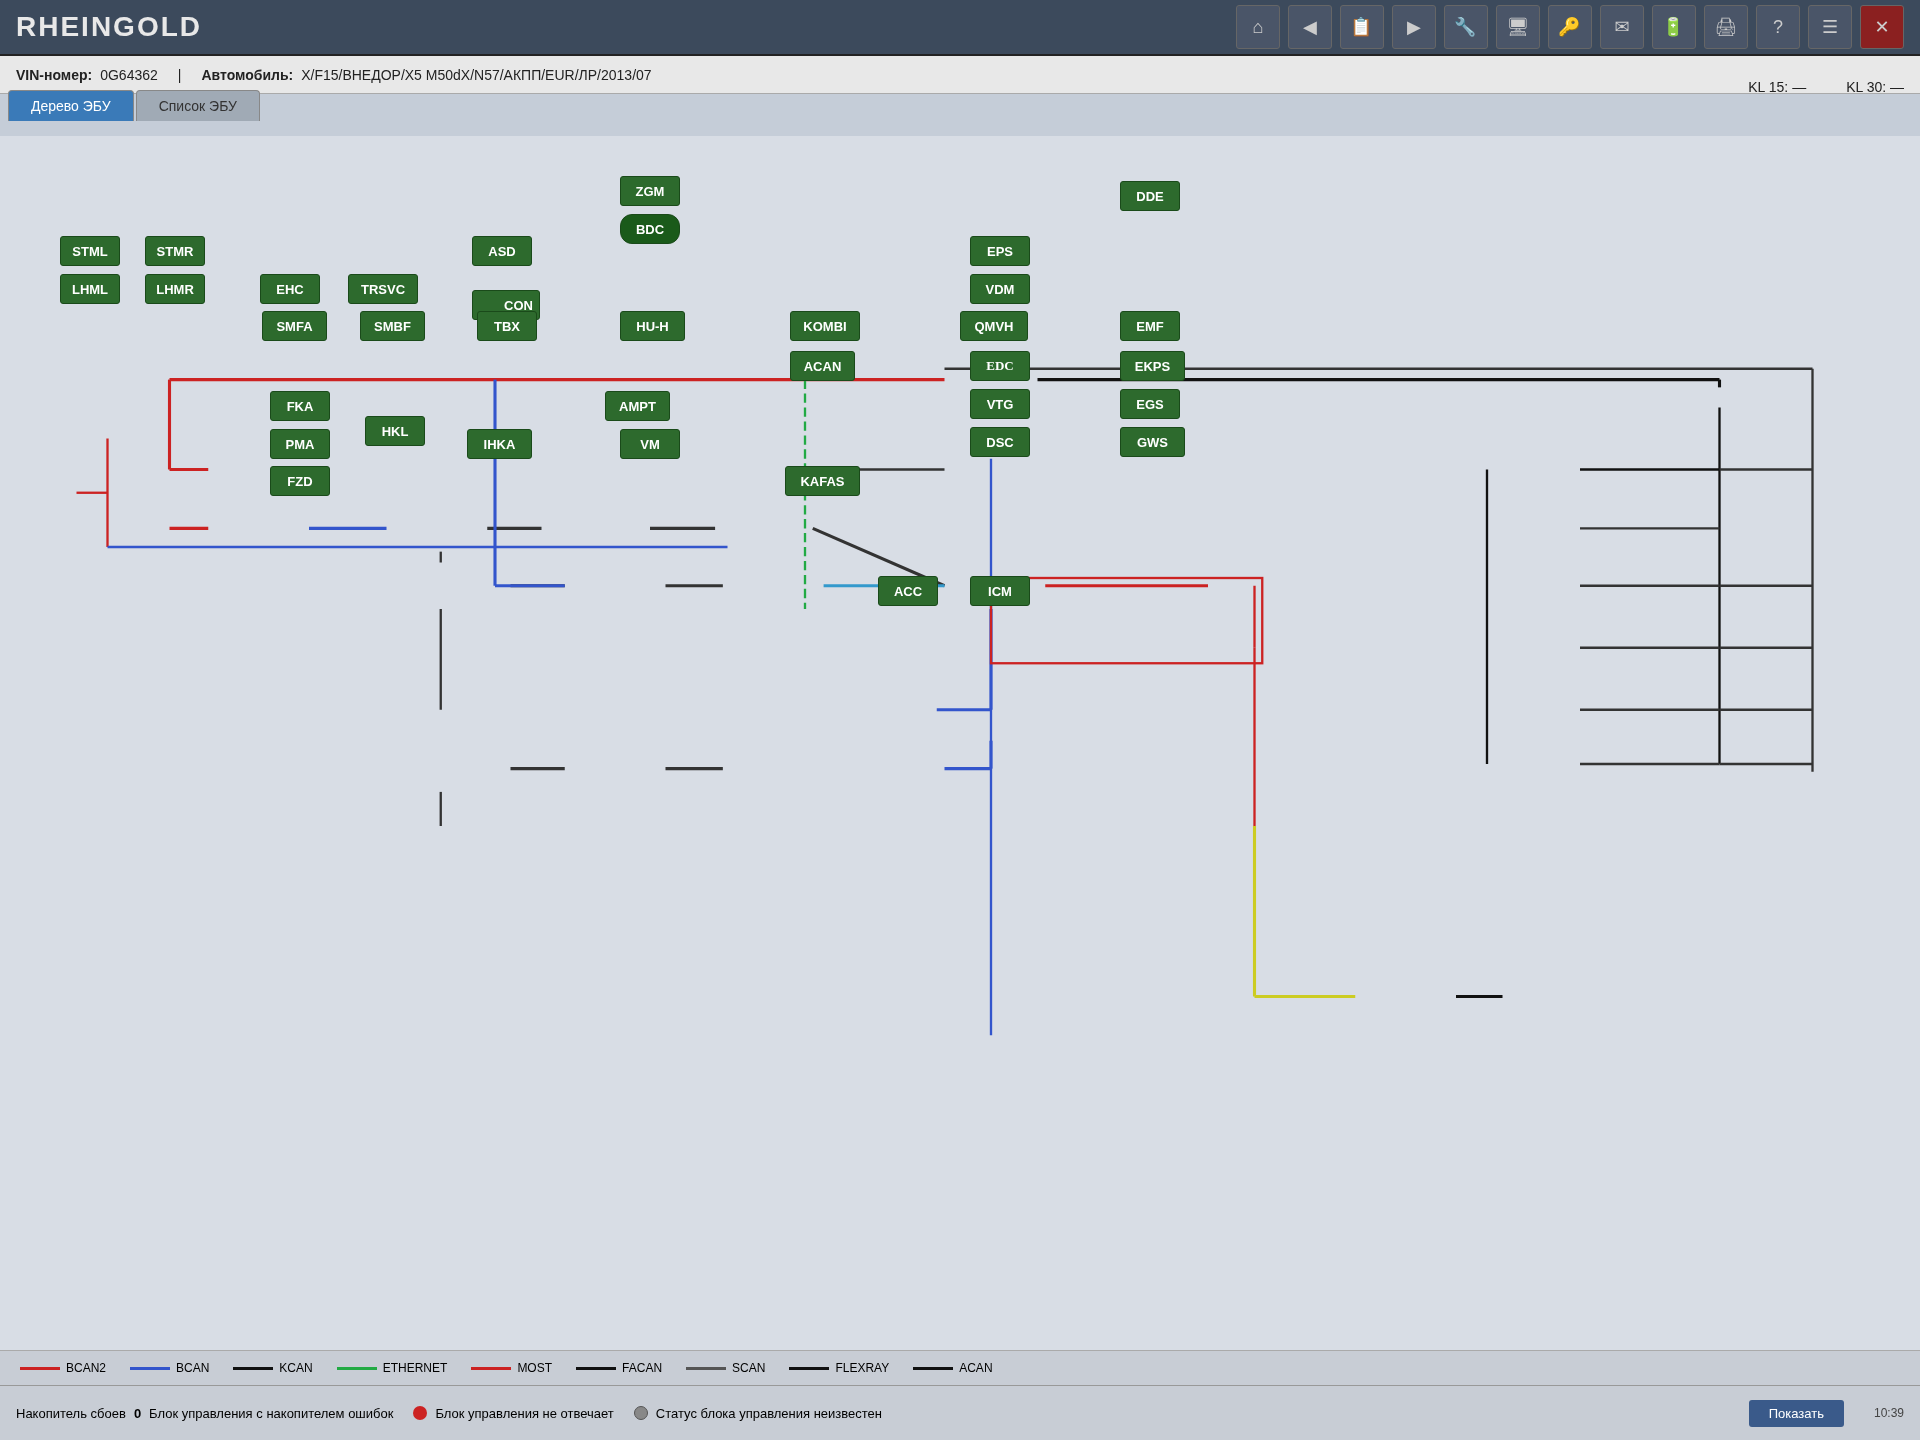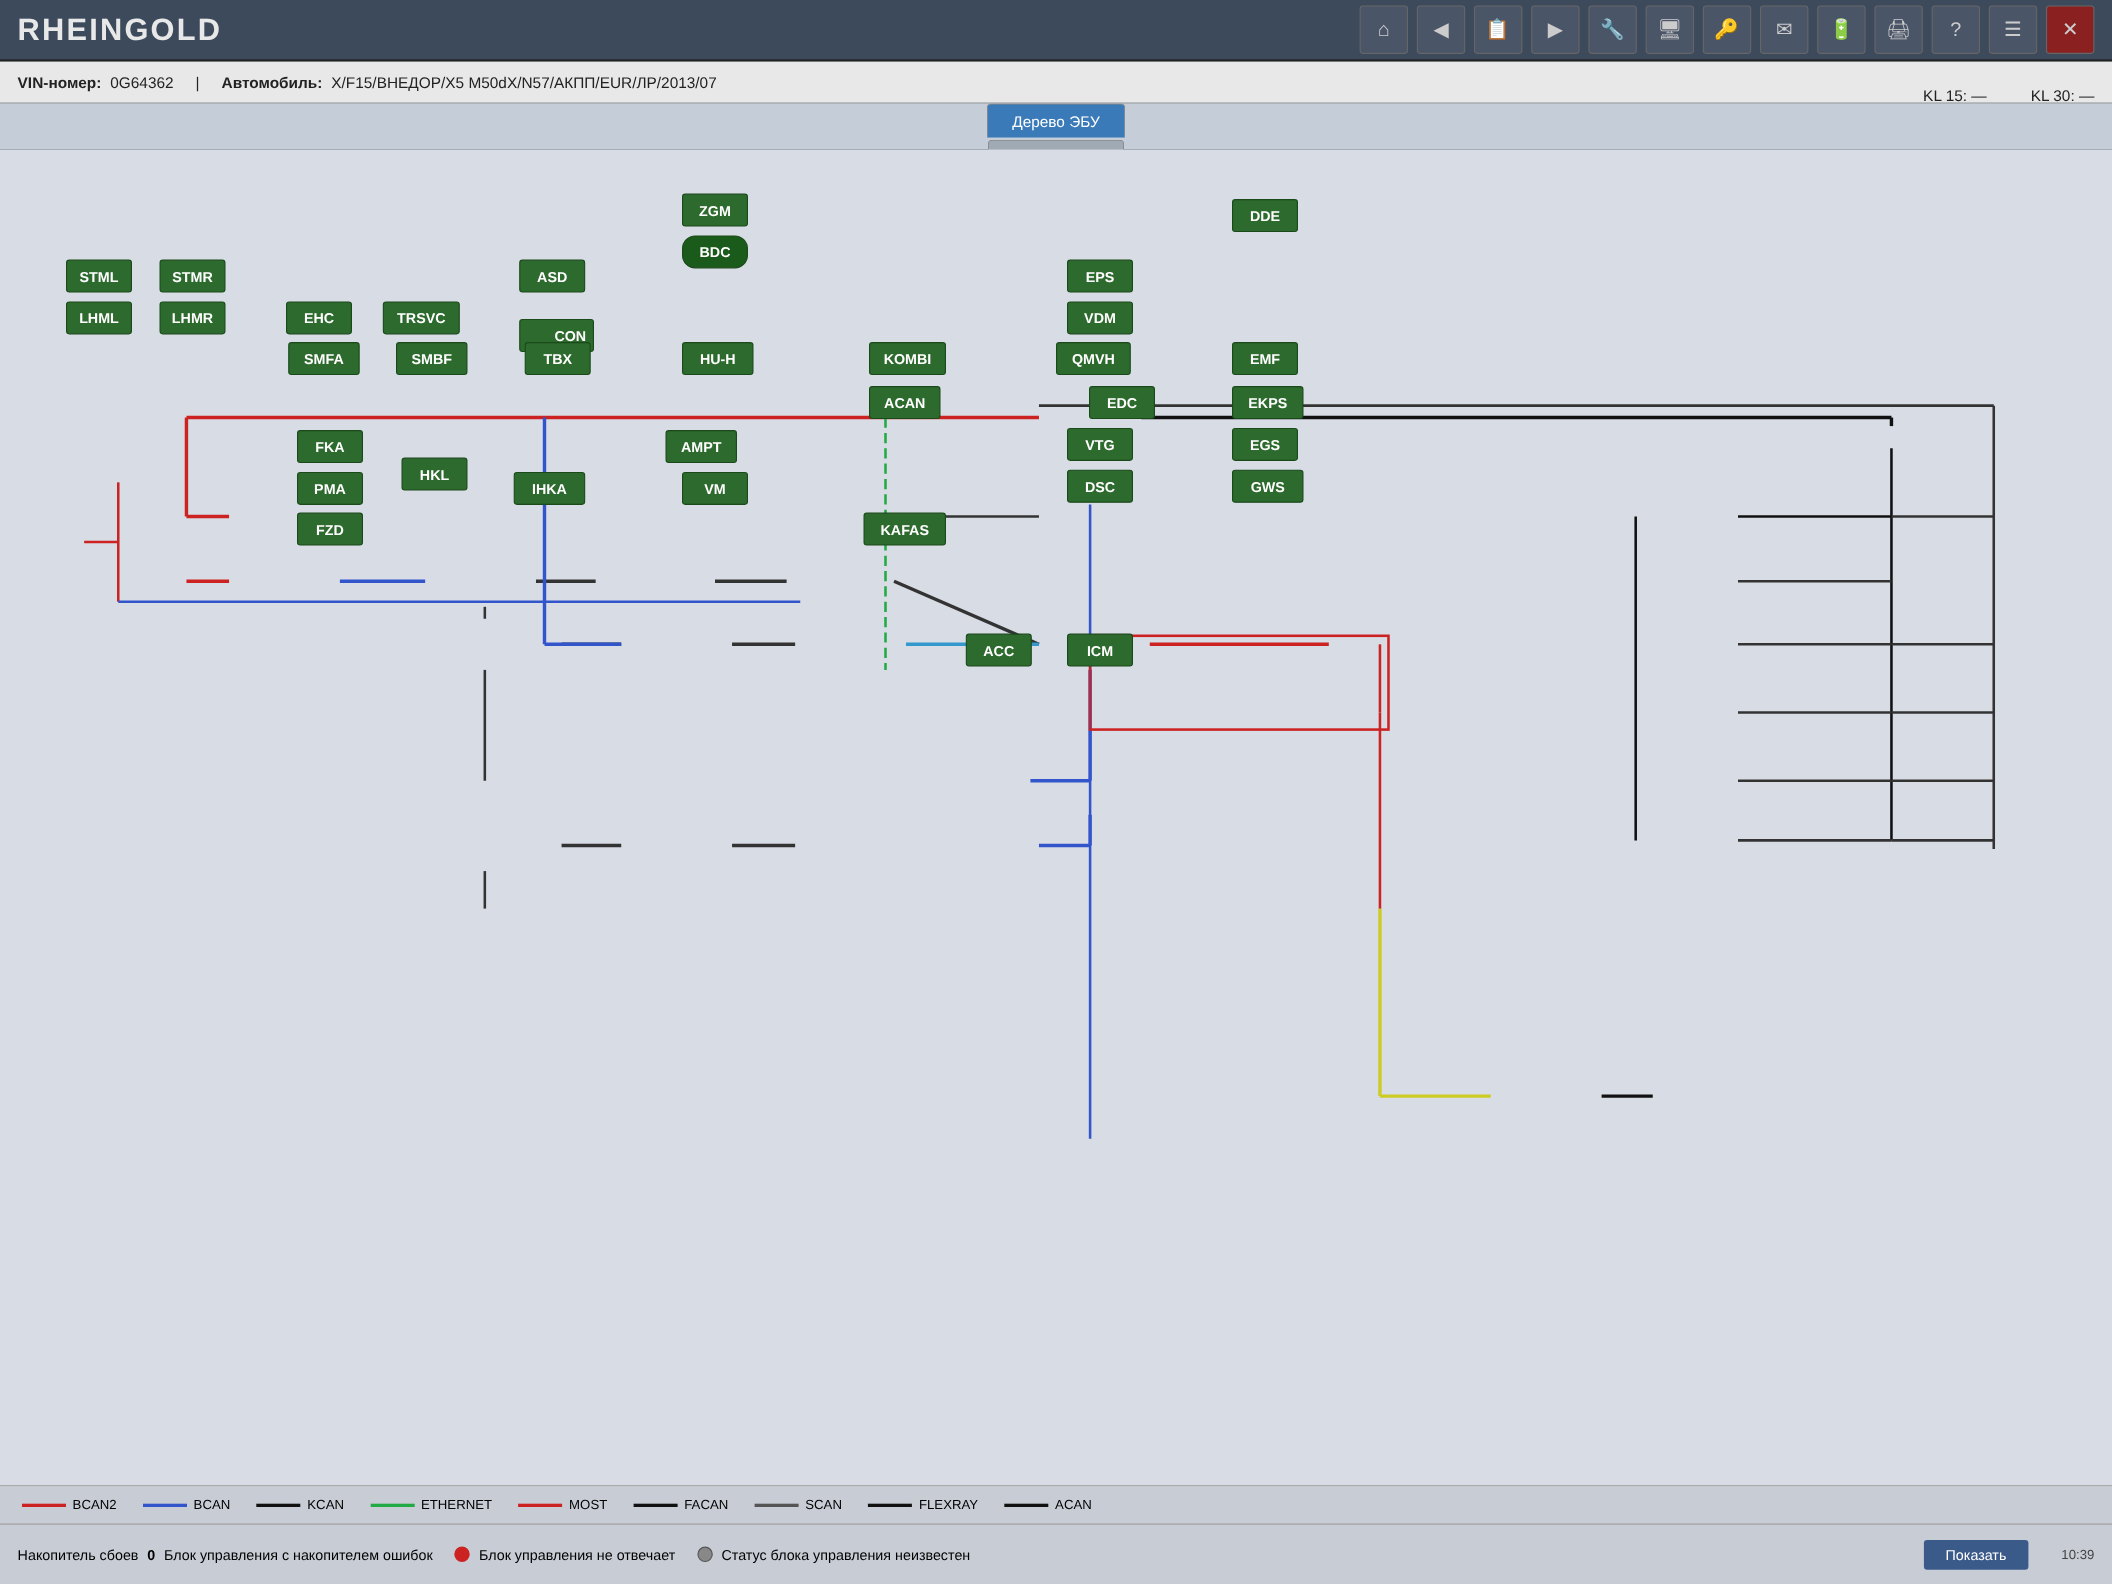--- a/index.html
+++ b/index.html
@@ -86,24 +86,23 @@
       cursor: pointer;
       border-radius: 4px 4px 0 0;
       border: 1px solid #555;
       border-bottom: none;
     }
     
     .sub-tabs {
       background: #c5cdd8;
       height: 42px;
       display: flex;
-      align-items: center;
-      padding: 0 8px;
+      align-items: flex-end;
+      padding: 15px 8px;
       gap: 2px;
-      flex-direction: column;
     }
     .sub-tab {
       padding: 7px 22px;
       background: #a0aab5;
       color: #333;
       font-size: 14px;
       cursor: pointer;
       border-radius: 4px 4px 0 0;
       border: 1px solid #888;
       border-bottom: none;
@@ -365,21 +364,21 @@
       <div class="ecu-box" style="left:232px; top:165px; min-width:65px;">SMFA</div>
       <div class="ecu-box" style="left:330px; top:165px; min-width:65px;">SMBF</div>
       <div class="ecu-box" style="left:447px; top:165px;">TBX</div>
       <div class="ecu-box" style="left:590px; top:165px; min-width:65px;">HU-H</div>
       <div class="ecu-box" style="left:760px; top:165px; min-width:70px;">KOMBI</div>
       <div class="ecu-box" style="left:760px; top:205px; min-width:65px;">ACAN</div>
       <div class="ecu-box" style="left:940px; top:90px;">EPS</div>
       <div class="ecu-box" style="left:940px; top:128px;">VDM</div>
       <div class="ecu-box" style="left:930px; top:165px; min-width:68px;">QMVH</div>
       <div class="ecu-box" style="left:1090px; top:165px;">EMF</div>
-      <div class="ecu-box" style="left:960px; top:205px;">EDC</div>
+      <div class="ecu-box" style="left:940px; top:205px;font-family:Liberation Serif, serif;">EDC</div>
       <div class="ecu-box" style="left:1090px; top:205px; min-width:65px;">EKPS</div>
       <div class="ecu-box" style="left:940px; top:243px;">VTG</div>
       <div class="ecu-box" style="left:1090px; top:243px;">EGS</div>
       <div class="ecu-box" style="left:940px; top:281px;">DSC</div>
       <div class="ecu-box" style="left:1090px; top:281px; min-width:65px;">GWS</div>
       <div class="ecu-box" style="left:240px; top:245px;">FKA</div>
       <div class="ecu-box" style="left:240px; top:283px;">PMA</div>
       <div class="ecu-box" style="left:335px; top:270px;">HKL</div>
       <div class="ecu-box" style="left:437px; top:283px; min-width:65px;">IHKA</div>
       <div class="ecu-box" style="left:240px; top:320px;">FZD</div>

